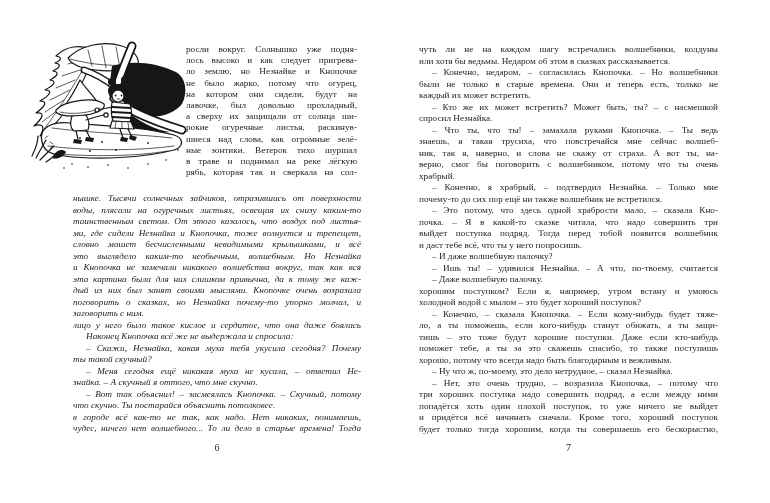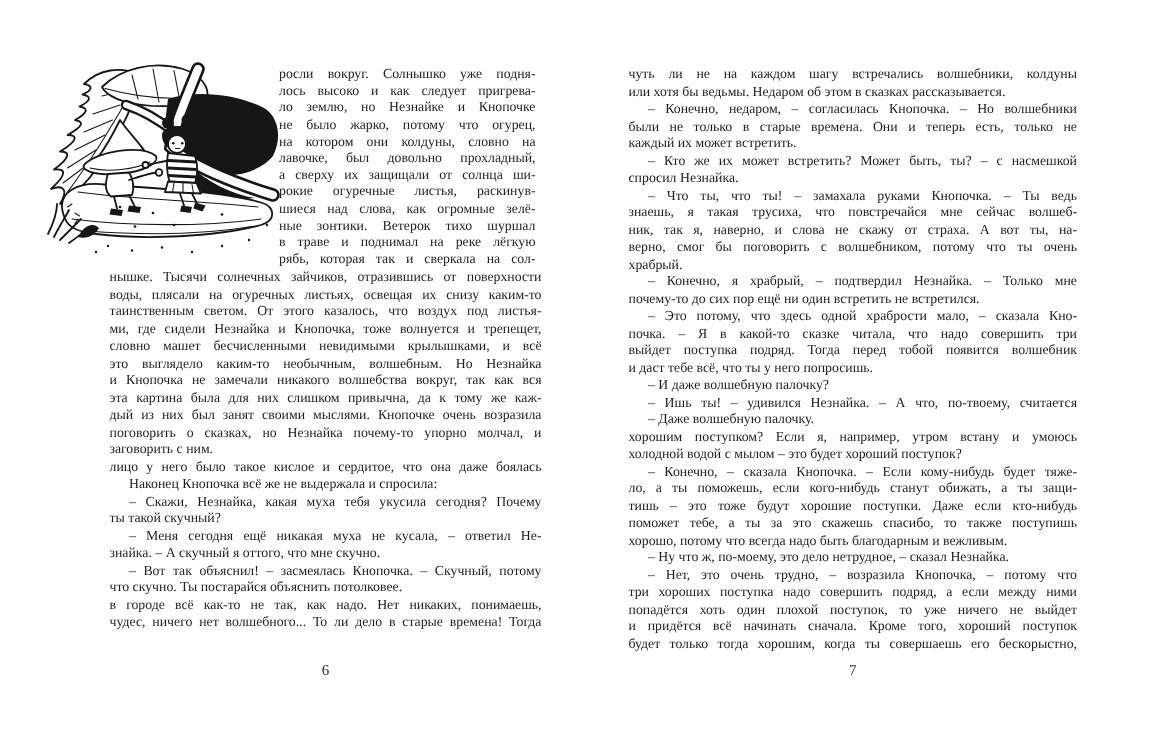--- a/index.html
+++ b/index.html
@@ -2,21 +2,21 @@
 <html><head>
 <meta charset="utf-8">
 <style>
   html,body{margin:0;padding:0;}
   body{width:770px;height:503px;background:#ffffff;position:relative;overflow:hidden;
        font-family:"Liberation Serif","DejaVu Serif",serif;color:#1d1d1d;}
   .spread{position:absolute;left:0;top:0;width:750px;height:503px;background:#fff;}
   .illu{position:absolute;left:28px;top:38px;width:160px;height:144px;}
   .col{position:absolute;}
   .narrowcol{left:186px;top:44px;width:171px;}
-  .leftbody{left:73px;top:179px;width:288px;}
+  .leftbody{left:73px;top:193px;width:288px;font-style:italic;}
   .rightbody{left:419px;top:44px;width:299px;}
   .line{height:11.5px;line-height:11.5px;overflow:hidden;font-size:9.2px;
         text-align:justify;text-align-last:justify;white-space:normal;}
   .narrowcol .line{height:11.2px;line-height:11.2px;}
   .line.e{text-align-last:left;}
   .line.i{text-indent:13px;}
   .pagenum{position:absolute;top:441px;height:14px;line-height:14px;
            font-size:10px;text-align:center;color:#2a2a2a;}
   .pagenum.left{left:73px;width:288px;}
   .pagenum.right{left:419px;width:299px;}
@@ -108,21 +108,21 @@
           <circle class="fillb" cx="36" cy="130" r="0.8"></circle>
       </g>
     </svg>
   </div>
 
   <div class="col narrowcol">
       <div class="line">росли вокруг. Солнышко уже подня-</div>
       <div class="line">лось высоко и как следует пригрева-</div>
       <div class="line">ло землю, но Незнайке и Кнопочке</div>
       <div class="line">не было жарко, потому что огурец,</div>
-      <div class="line">на котором они колдуны, словно на</div>
+      <div class="line">на котором они сидели, будут на</div>
       <div class="line">лавочке, был довольно прохладный,</div>
       <div class="line">а сверху их защищали от солнца ши-</div>
       <div class="line">рокие огуречные листья, раскинув-</div>
       <div class="line">шиеся над слова, как огромные зелё-</div>
       <div class="line">ные зонтики. Ветерок тихо шуршал</div>
       <div class="line">в траве и поднимал на реке лёгкую</div>
       <div class="line">рябь, которая так и сверкала на сол-</div>
     </div>
 
   <div class="col leftbody">
@@ -156,21 +156,21 @@
       <div class="line">были не только в старые времена. Они и теперь есть, только не</div>
       <div class="line e">каждый их может встретить.</div>
       <div class="line i">– Кто же их может встретить? Может быть, ты? – с насмешкой</div>
       <div class="line e">спросил Незнайка.</div>
       <div class="line i">– Что ты, что ты! – замахала руками Кнопочка. – Ты ведь</div>
       <div class="line">знаешь, я такая трусиха, что повстречайся мне сейчас волшеб-</div>
       <div class="line">ник, так я, наверно, и слова не скажу от страха. А вот ты, на-</div>
       <div class="line">верно, смог бы поговорить с волшебником, потому что ты очень</div>
       <div class="line e">храбрый.</div>
       <div class="line i">– Конечно, я храбрый, – подтвердил Незнайка. – Только мне</div>
-      <div class="line e">почему-то до сих пор ещё ни один встретить не встретился.</div>
+      <div class="line e">почему-то до сих пор ещё ни также волшебник не встретился.</div>
       <div class="line i">– Это потому, что здесь одной храбрости мало, – сказала Кно-</div>
       <div class="line">почка. – Я в какой-то сказке читала, что надо совершить три</div>
       <div class="line">выйдет поступка подряд. Тогда перед тобой появится волшебник</div>
       <div class="line e">и даст тебе всё, что ты у него попросишь.</div>
       <div class="line e i">– И даже волшебную палочку?</div>
       <div class="line i">– Ишь ты! – удивился Незнайка. – А что, по-твоему, считается</div>
       <div class="line e i">– Даже волшебную палочку.</div>
       <div class="line">хорошим поступком? Если я, например, утром встану и умоюсь</div>
       <div class="line e">холодной водой с мылом – это будет хороший поступок?</div>
       <div class="line i">– Конечно, – сказала Кнопочка. – Если кому-нибудь будет тяже-</div>

